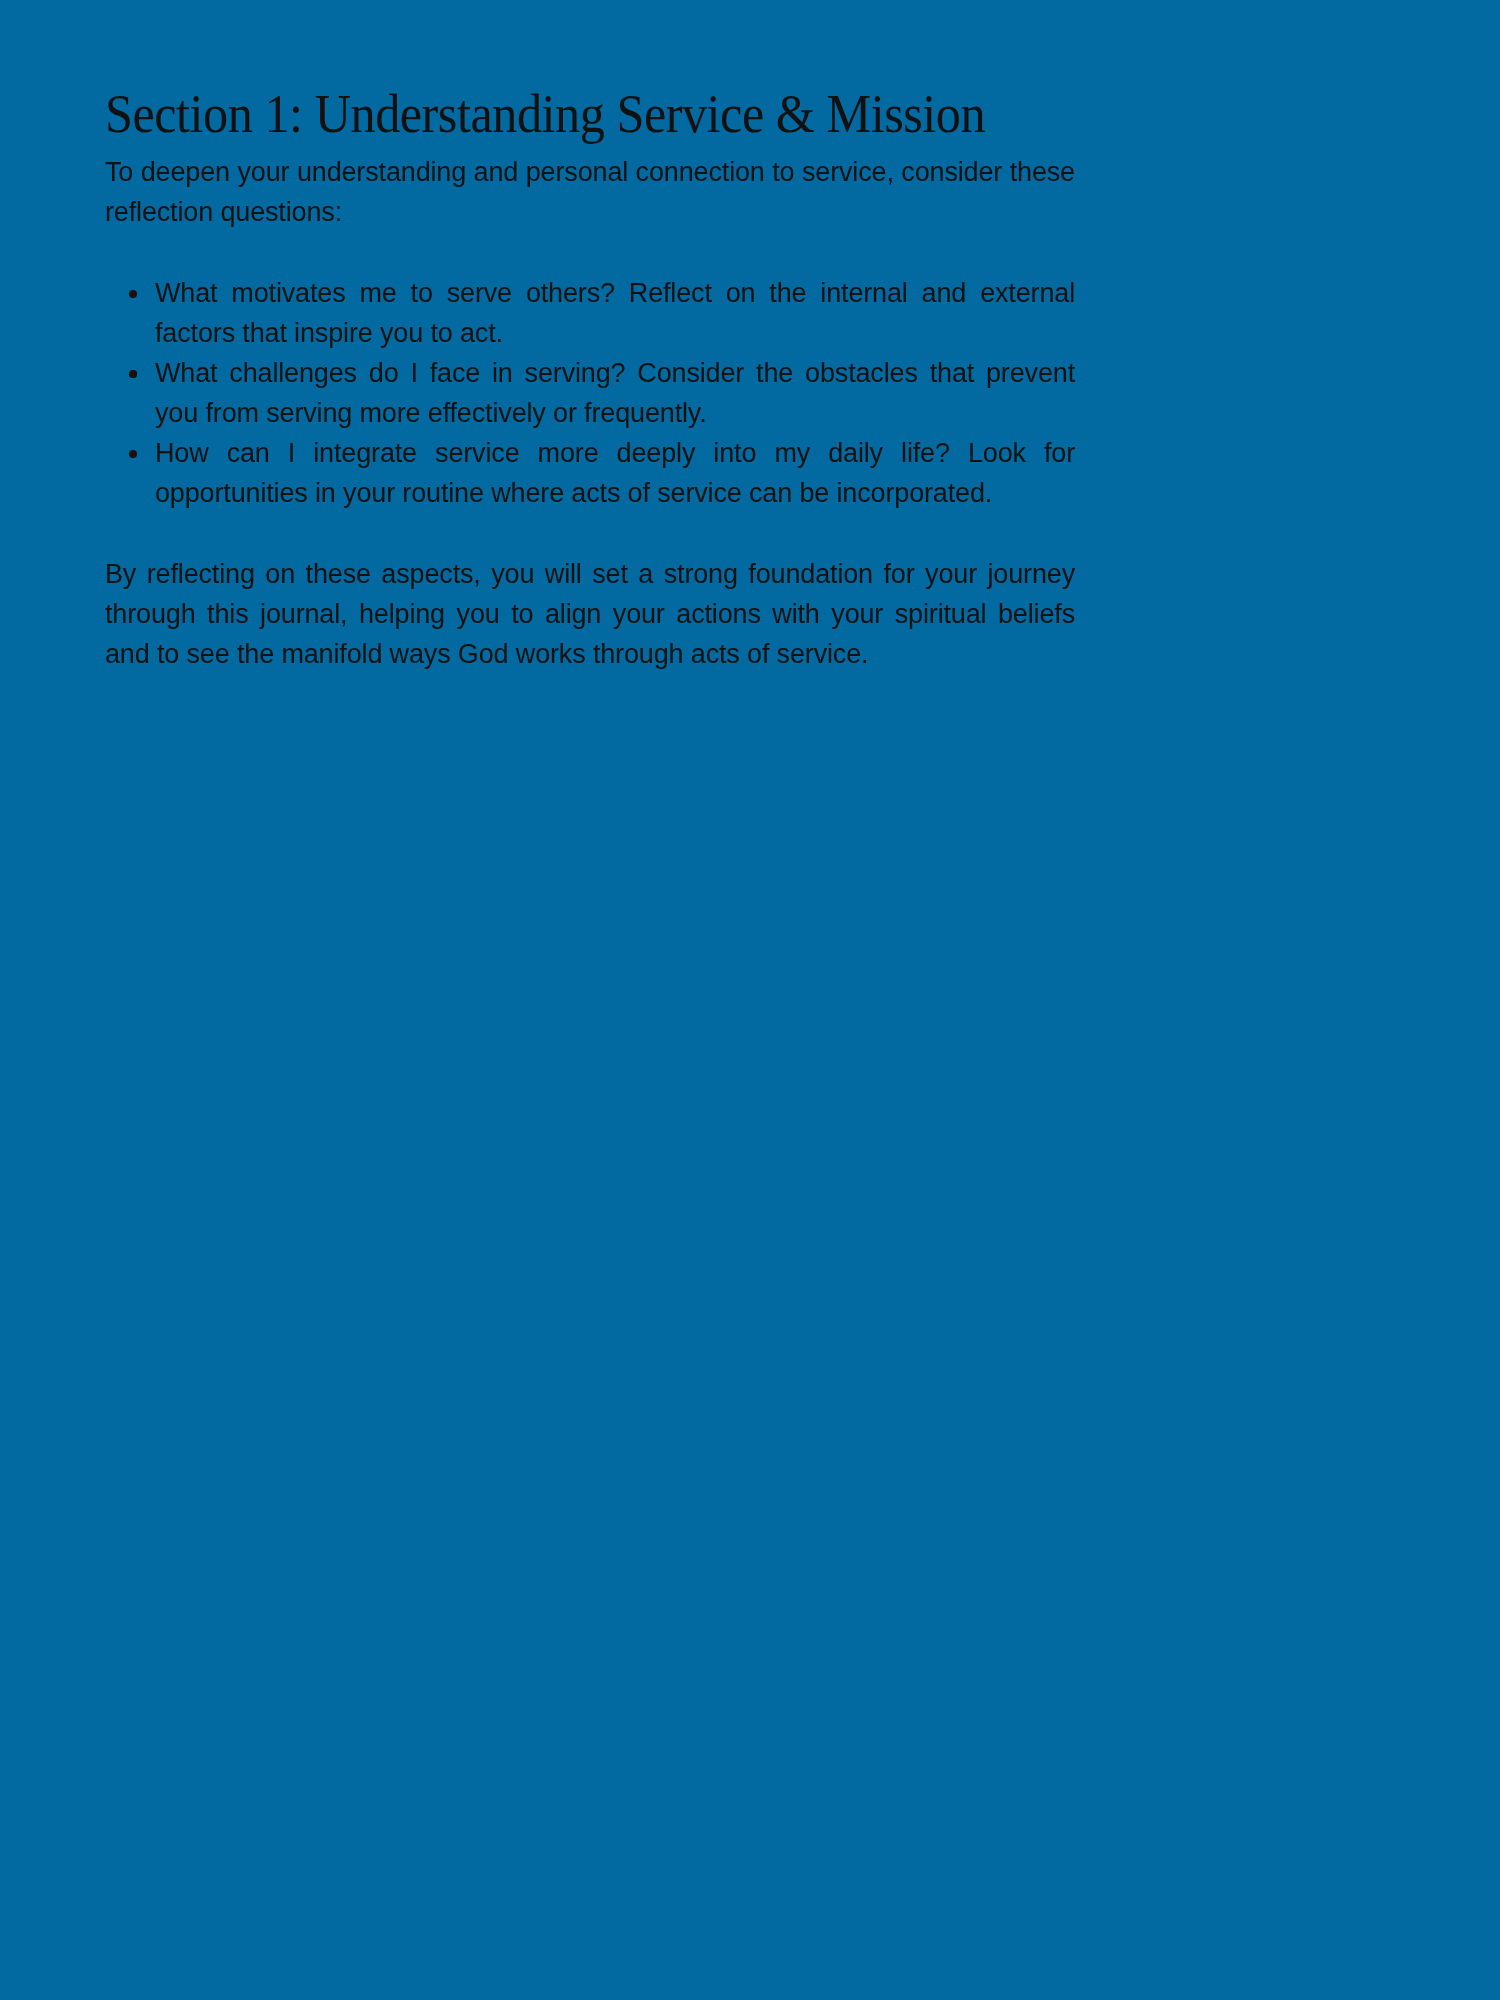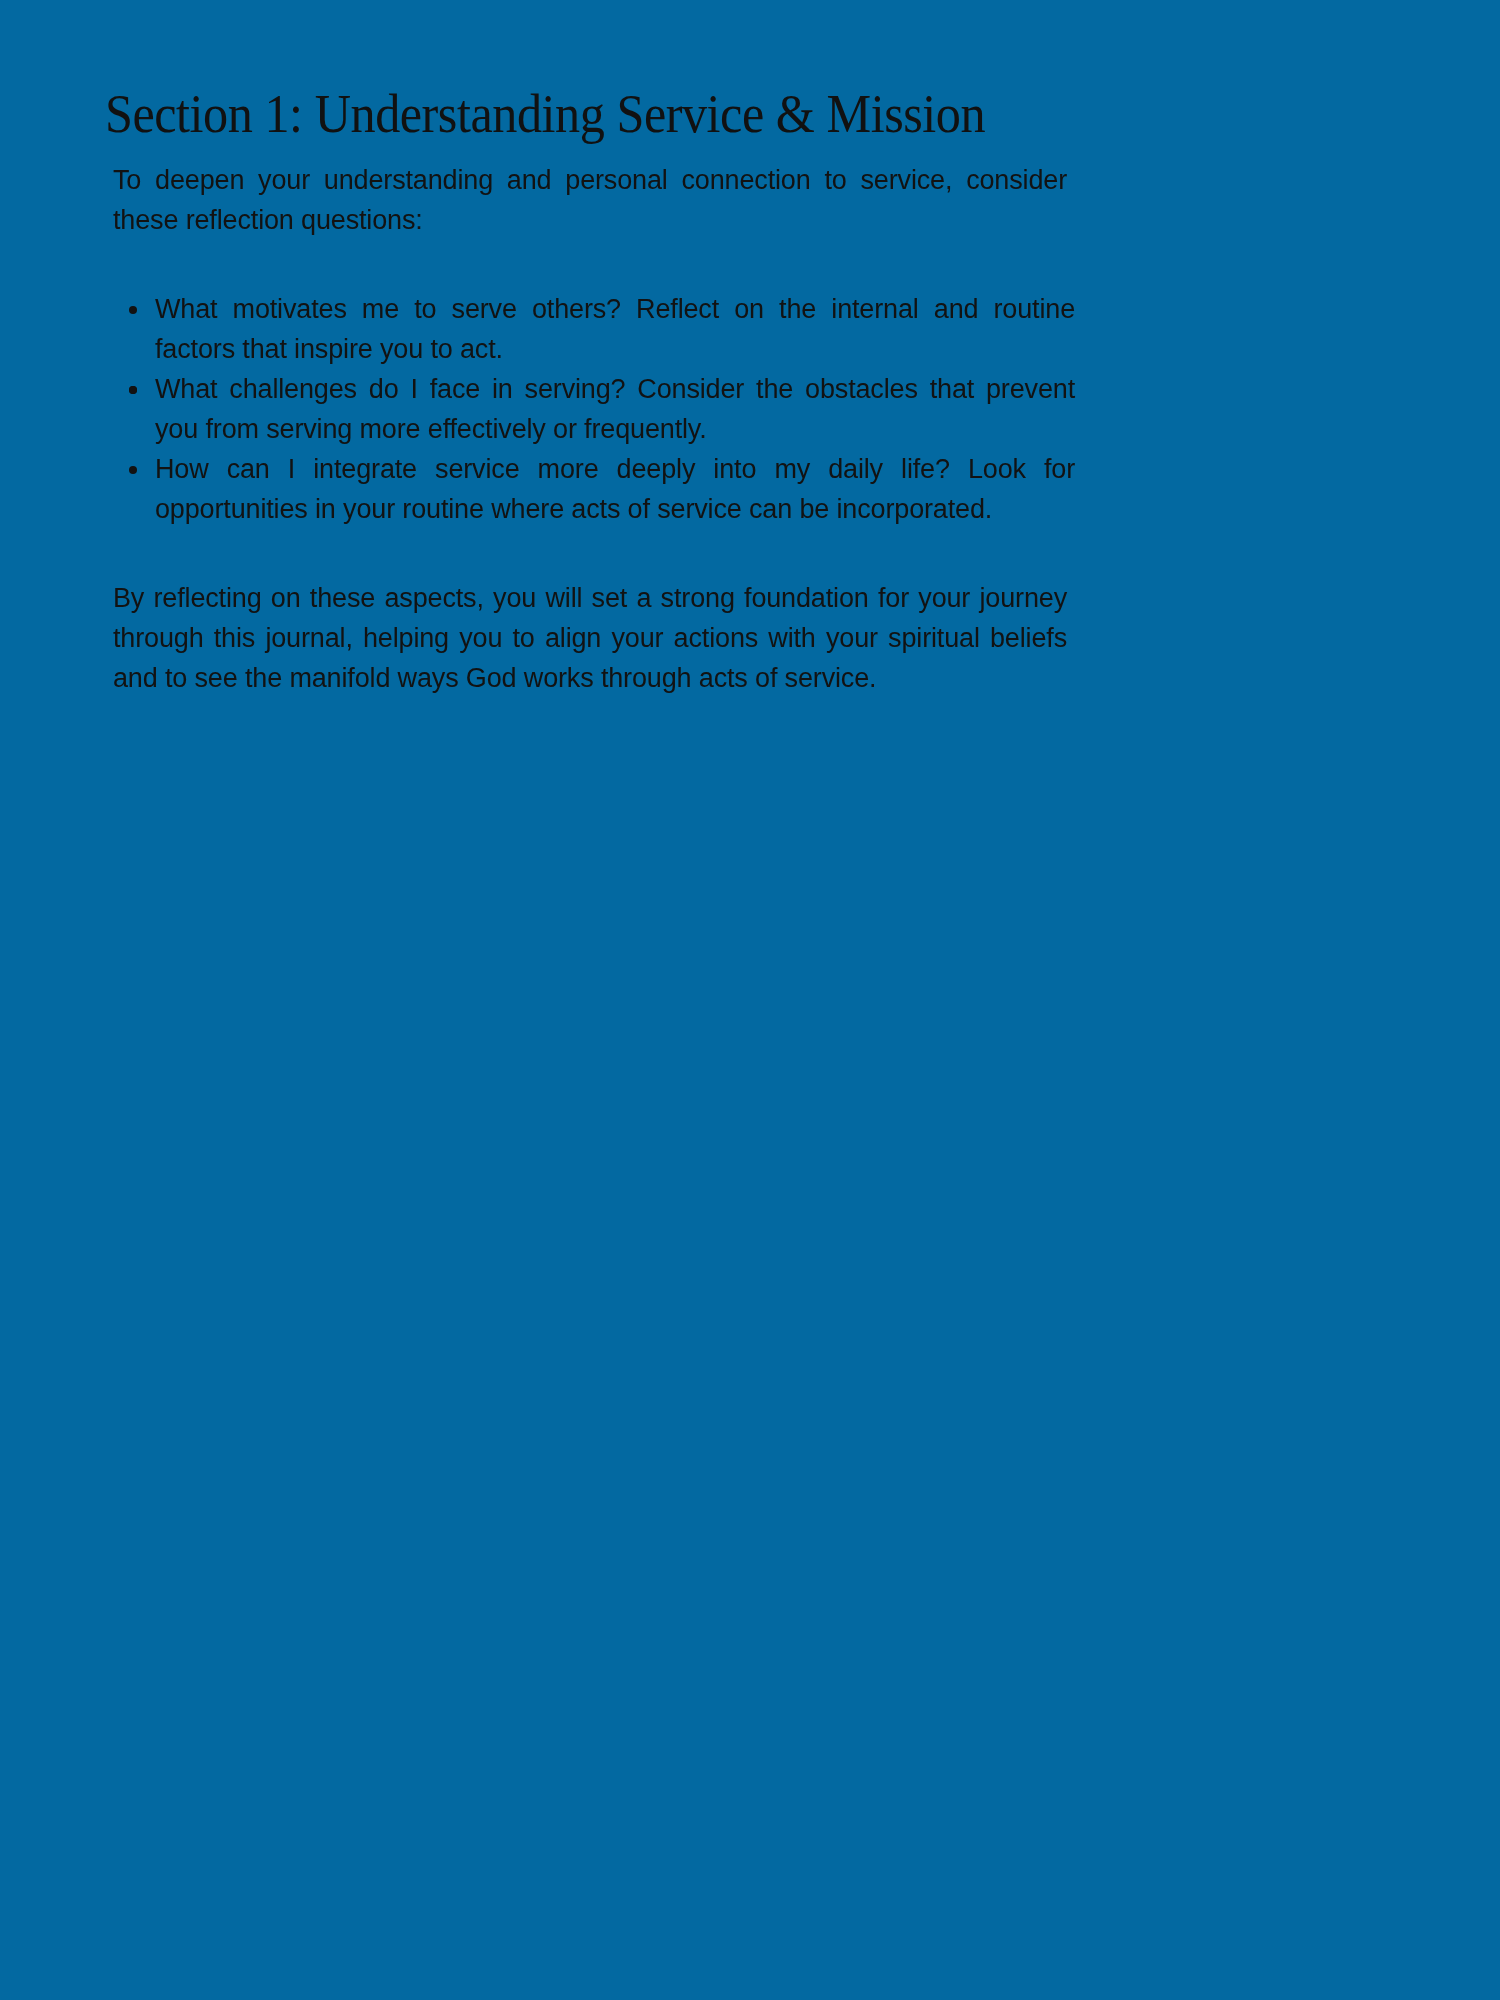--- a/index.html
+++ b/index.html
@@ -43,21 +43,21 @@
     padding-top: 43px;
     letter-spacing: -0.1px;
   }
   .body-text {
     font-family: "Liberation Sans", "DejaVu Sans", sans-serif;
     font-size: 27px;
     line-height: 40px;
     color: #121212;
     text-align: justify;
     text-justify: inter-word;
-    margin: 8px;
+    margin: 0;
     letter-spacing: -0.15px;
   }
   .intro-paragraph {
     padding-top: 9px;
   }
   .question-list {
     list-style: none;
     margin: 0;
     padding: 0;
     padding-top: 41px;
@@ -104,21 +104,21 @@
   <div class="content">
 
     <h1 class="page-title">Section 1: Understanding Service &amp; Mission</h1>
 
 
     <p class="body-text intro-paragraph">To deepen your understanding and personal connection to service, consider these reflection questions:</p>
 
     <ul class="question-list">
       <li class="question-item">
         <span class="bullet-marker"></span>
-        <span>What motivates me to serve others? Reflect on the internal and routine factors that inspire you to act.</span>
+        <span>What motivates me to serve others? Reflect on the internal and external factors that inspire you to act.</span>
       </li>
       <li class="question-item">
         <span class="bullet-marker"></span>
       </li>
       <li class="question-item">
         <span class="bullet-marker"></span>
         <span>What challenges do I face in serving? Consider the obstacles that prevent you from serving more effectively or frequently.</span>
       </li>
       <li class="question-item">
         <span class="bullet-marker"></span>

